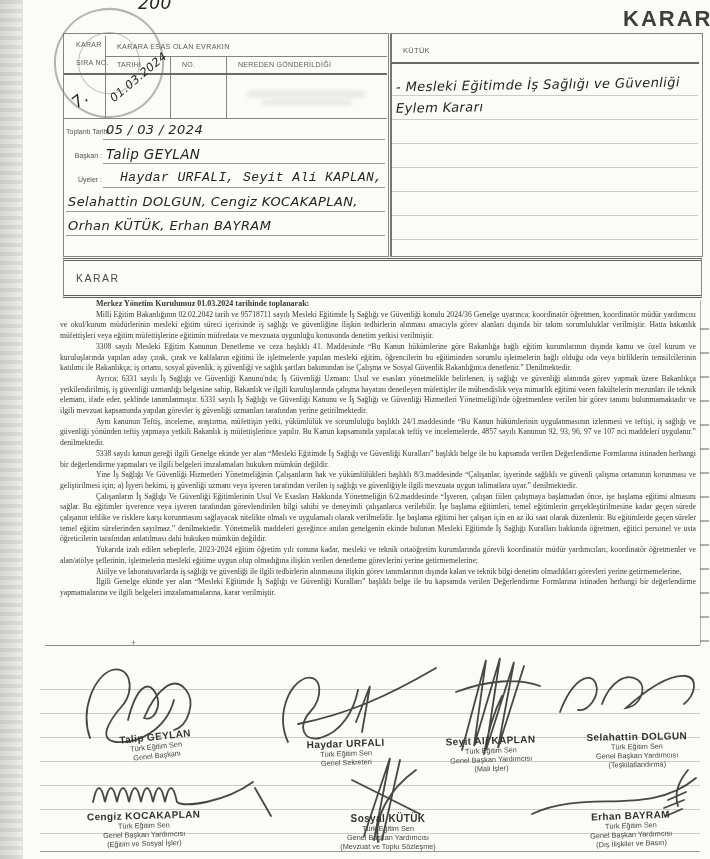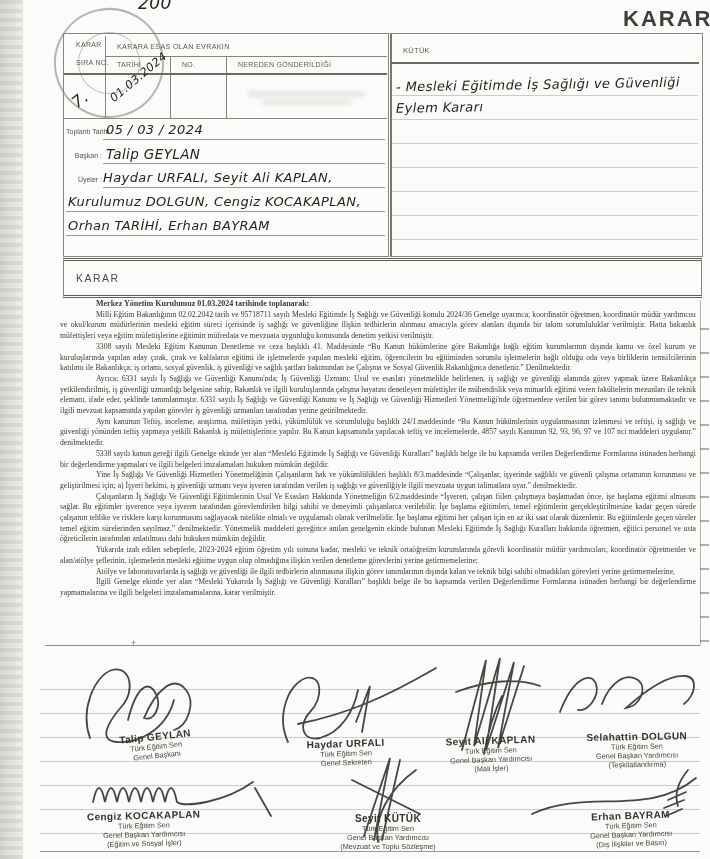--- a/index.html
+++ b/index.html
@@ -100,45 +100,45 @@
 
   <div class="abs lbl" style="left:66px;top:128px;width:36px;font-size:7px;text-align:right;white-space:nowrap;">Toplantı Tarihi :</div>
   <div class="abs hand" style="left:106px;top:122px;font-size:13px;">05   /  03   /  2024</div>
   <div class="abs rule" style="left:103px;top:120px;width:282px;height:19px;"></div>
 
   <div class="abs lbl" style="left:66px;top:152px;width:36px;font-size:7px;text-align:right;white-space:nowrap;">Başkan :</div>
   <div class="abs hand" style="left:106px;top:146px;font-size:13.5px;">Talip GEYLAN</div>
   <div class="abs rule" style="left:103px;top:144px;width:282px;height:19px;"></div>
 
   <div class="abs lbl" style="left:66px;top:176px;width:36px;font-size:7px;text-align:right;white-space:nowrap;">Üyeler :</div>
-  <div class="abs hand" style="left:103px;top:170px;font-size:13px;">Haydar URFALI, Seyit Ali KAPLAN,</div>
+  <div class="abs hand" style="left:120px;top:170px;font-size:13px;font-family:Liberation Mono, monospace;">Haydar URFALI, Seyit Ali KAPLAN,</div>
   <div class="abs rule" style="left:103px;top:168px;width:282px;height:19px;"></div>
 
-  <div class="abs hand" style="left:68px;top:194px;font-size:13px;">Kurulumuz DOLGUN, Cengiz KOCAKAPLAN,</div>
+  <div class="abs hand" style="left:68px;top:194px;font-size:13px;">Selahattin DOLGUN, Cengiz KOCAKAPLAN,</div>
   <div class="abs rule" style="left:66px;top:192px;width:319px;height:19px;"></div>
 
-  <div class="abs hand" style="left:68px;top:218px;font-size:13px;">Orhan TARİHİ, Erhan BAYRAM</div>
+  <div class="abs hand" style="left:68px;top:218px;font-size:13px;">Orhan KÜTÜK, Erhan BAYRAM</div>
   <div class="abs rule" style="left:66px;top:216px;width:319px;height:19px;"></div>
 
   <div class="abs boxline" style="left:63px;top:258px;width:637px;height:34px;border-top:3px double #5f5f5a;border-bottom:3px double #5f5f5a;">
     <div class="center" style="margin-top:11px;font-size:10.5px;letter-spacing:1.5px;color:#4a4a45;">KARAR</div>
   </div>
 
   <div class="abs body-text" style="left:60px;top:299px;width:636px;max-height:344px;overflow:hidden;">
     <p style="font-weight:bold;font-size:8px;">Merkez Yönetim Kurulumuz 01.03.2024 tarihinde toplanarak:</p>
     <p>Milli Eğitim Bakanlığının 02.02.2042 tarih ve 95718711 sayılı Mesleki Eğitimde İş Sağlığı ve Güvenliği konulu 2024/36 Genelge uyarınca; koordinatör öğretmen, koordinatör müdür yardımcısı ve okul/kurum müdürlerinin mesleki eğitim süreci içerisinde iş sağlığı ve güvenliğine ilişkin tedbirlerin alınması amacıyla görev alanları dışında bir takım sorumluluklar verilmiştir. Hatta bakanlık müfettişleri veya eğitim müfettişlerine eğitimin müfredata ve mevzuata uygunluğu konusunda denetim yetkisi verilmiştir.</p>
     <p>3308 sayılı Mesleki Eğitim Kanunun Denetleme ve ceza başlıklı 41. Maddesinde “Bu Kanun hükümlerine göre Bakanlığa bağlı eğitim kurumlarının dışında kamu ve özel kurum ve kuruluşlarında yapılan aday çırak, çırak ve kalfaların eğitimi ile işletmelerde yapılan mesleki eğitim, öğrencilerin bu eğitiminden sorumlu işletmelerin bağlı olduğu oda veya birliklerin temsilcilerinin katılımı ile Bakanlıkça; iş ortamı, sosyal güvenlik, iş güvenliği ve sağlık şartları bakımından ise Çalışma ve Sosyal Güvenlik Bakanlığınca denetlenir.” Denilmektedir.</p>
     <p>Ayrıca; 6331 sayılı İş Sağlığı ve Güvenliği Kanunu'nda; İş Güvenliği Uzmanı: Usul ve esasları yönetmelikle belirlenen, iş sağlığı ve güvenliği alanında görev yapmak üzere Bakanlıkça yetkilendirilmiş, iş güvenliği uzmanlığı belgesine sahip, Bakanlık ve ilgili kuruluşlarında çalışma hayatını denetleyen müfettişler ile mühendislik veya mimarlık eğitimi veren fakültelerin mezunları ile teknik elemanı, ifade eder, şeklinde tanımlanmıştır. 6331 sayılı İş Sağlığı ve Güvenliği Kanunu ve İş Sağlığı ve Güvenliği Hizmetleri Yönetmeliği'nde öğretmenlere verilen bir görev tanımı bulunmamaktadır ve ilgili mevzuat kapsamında yapılan görevler iş güvenliği uzmanları tarafından yerine getirilmektedir.</p>
     <p>Aynı kanunun Teftiş, inceleme, araştırma, müfettişin yetki, yükümlülük ve sorumluluğu başlıklı 24/1.maddesinde “Bu Kanun hükümlerinin uygulanmasının izlenmesi ve teftişi, iş sağlığı ve güvenliği yönünden teftiş yapmaya yetkili Bakanlık iş müfettişlerince yapılır. Bu Kanun kapsamında yapılacak teftiş ve incelemelerde, 4857 sayılı Kanunun 92, 93, 96, 97 ve 107 nci maddeleri uygulanır.” denilmektedir.</p>
     <p>5338 sayılı kanun gereği ilgili Genelge ekinde yer alan “Mesleki Eğitimde İş Sağlığı ve Güvenliği Kuralları” başlıklı belge ile bu kapsamda verilen Değerlendirme Formlarına istinaden herhangi bir değerlendirme yapmaları ve ilgili belgeleri imzalamaları hukuken mümkün değildir.</p>
     <p>Yine İş Sağlığı Ve Güvenliği Hizmetleri Yönetmeliğinin Çalışanların hak ve yükümlülükleri başlıklı 8/3.maddesinde “Çalışanlar, işyerinde sağlıklı ve güvenli çalışma ortamının korunması ve geliştirilmesi için; a) İşyeri hekimi, iş güvenliği uzmanı veya işveren tarafından verilen iş sağlığı ve güvenliğiyle ilgili mevzuata uygun talimatlara uyar.” denilmektedir.</p>
     <p>Çalışanların İş Sağlığı Ve Güvenliği Eğitimlerinin Usul Ve Esasları Hakkında Yönetmeliğin 6/2.maddesinde “İşveren, çalışan fiilen çalışmaya başlamadan önce, işe başlama eğitimi almasını sağlar. Bu eğitimler işverence veya işveren tarafından görevlendirilen bilgi sahibi ve deneyimli çalışanlarca verilebilir. İşe başlama eğitimleri, temel eğitimlerin gerçekleştirilmesine kadar geçen sürede çalışanın tehlike ve risklere karşı korunmasını sağlayacak nitelikte olmalı ve uygulamalı olarak verilmelidir. İşe başlama eğitimi her çalışan için en az iki saat olarak düzenlenir. Bu eğitimlerde geçen süreler temel eğitim sürelerinden sayılmaz.” denilmektedir. Yönetmelik maddeleri gereğince anılan genelgenin ekinde bulunan Mesleki Eğitimde İş Sağlığı Kuralları hakkında öğretmen, eğitici personel ve usta öğreticilerin tarafından anlatılması dahi hukuken mümkün değildir.</p>
     <p>Yukarıda izah edilen sebeplerle, 2023-2024 eğitim öğretim yılı sonuna kadar, mesleki ve teknik ortaöğretim kurumlarında görevli koordinatör müdür yardımcıları, koordinatör öğretmenler ve alan/atölye şeflerinin, işletmelerin mesleki eğitime uygun olup olmadığına ilişkin verilen denetleme görevlerini yerine getirmemelerine;</p>
-    <p>Atölye ve laboratuvarlarda iş sağlığı ve güvenliği ile ilgili tedbirlerin alınmasına ilişkin görev tanımlarının dışında kalan ve teknik bilgi sahibi olmadıkları görevleri yerine getirmemelerine,</p>
-    <p>İlgili Genelge ekinde yer alan “Mesleki Yukarıda İş Sağlığı ve Güvenliği Kuralları” başlıklı belge ile bu kapsamda verilen Değerlendirme Formlarına istinaden herhangi bir değerlendirme yapmamalarına ve ilgili belgeleri imzalamamalarına, karar verilmiştir.</p>
+    <p>Atölye ve laboratuvarlarda iş sağlığı ve güvenliği ile ilgili tedbirlerin alınmasına ilişkin görev tanımlarının dışında kalan ve teknik bilgi denetim olmadıkları görevleri yerine getirmemelerine,</p>
+    <p>İlgili Genelge ekinde yer alan “Mesleki Eğitimde İş Sağlığı ve Güvenliği Kuralları” başlıklı belge ile bu kapsamda verilen Değerlendirme Formlarına istinaden herhangi bir değerlendirme yapmamalarına ve ilgili belgeleri imzalamamalarına, karar verilmiştir.</p>
   </div>
 
   <div class="abs" style="left:700px;top:300px;width:0;height:345px;border-left:1px solid #b3b3ad;"></div>
   <div class="abs" style="left:700px;top:306px;width:9px;height:338px;background:repeating-linear-gradient(180deg, transparent 0 22px, rgba(100,100,95,.5) 22px 24px);"></div>
 
   <div class="abs" style="left:45px;top:645px;width:655px;height:0;border-top:1px solid #8d8d87;"></div>
   <div class="abs" style="left:131px;top:638px;font-size:9px;color:#777;">+</div>
 
   <div class="abs ruledlines" style="left:40px;top:666px;width:660px;height:184px;"></div>
   <div class="abs" style="left:40px;top:851px;width:660px;height:0;border-top:1px solid #99;border-top:1px solid #999993;"></div>
@@ -188,21 +188,21 @@
     <div class="sig-small">(Teşkilatlandırma)</div>
   </div>
 
   <div class="abs sigblock" style="left:58px;top:810px;width:172px;transform:rotate(-1.5deg);">
     <div class="sig-name">Cengiz KOCAKAPLAN</div>
     <div class="sig-small">Türk Eğitim Sen</div>
     <div class="sig-small">Genel Başkan Yardımcısı</div>
     <div class="sig-small">(Eğitim ve Sosyal İşler)</div>
   </div>
   <div class="abs sigblock" style="left:302px;top:813px;width:172px;">
-    <div class="sig-name">Seyit KÜTÜK</div>
+    <div class="sig-name">Sosyal KÜTÜK</div>
     <div class="sig-small">Türk Eğitim Sen</div>
     <div class="sig-small">Genel Başkan Yardımcısı</div>
     <div class="sig-small">(Mevzuat ve Toplu Sözleşme)</div>
   </div>
   <div class="abs sigblock" style="left:545px;top:810px;width:172px;transform:rotate(-2deg);">
     <div class="sig-name">Erhan BAYRAM</div>
     <div class="sig-small">Türk Eğitim Sen</div>
     <div class="sig-small">Genel Başkan Yardımcısı</div>
     <div class="sig-small">(Dış İlişkiler ve Basın)</div>
   </div>

